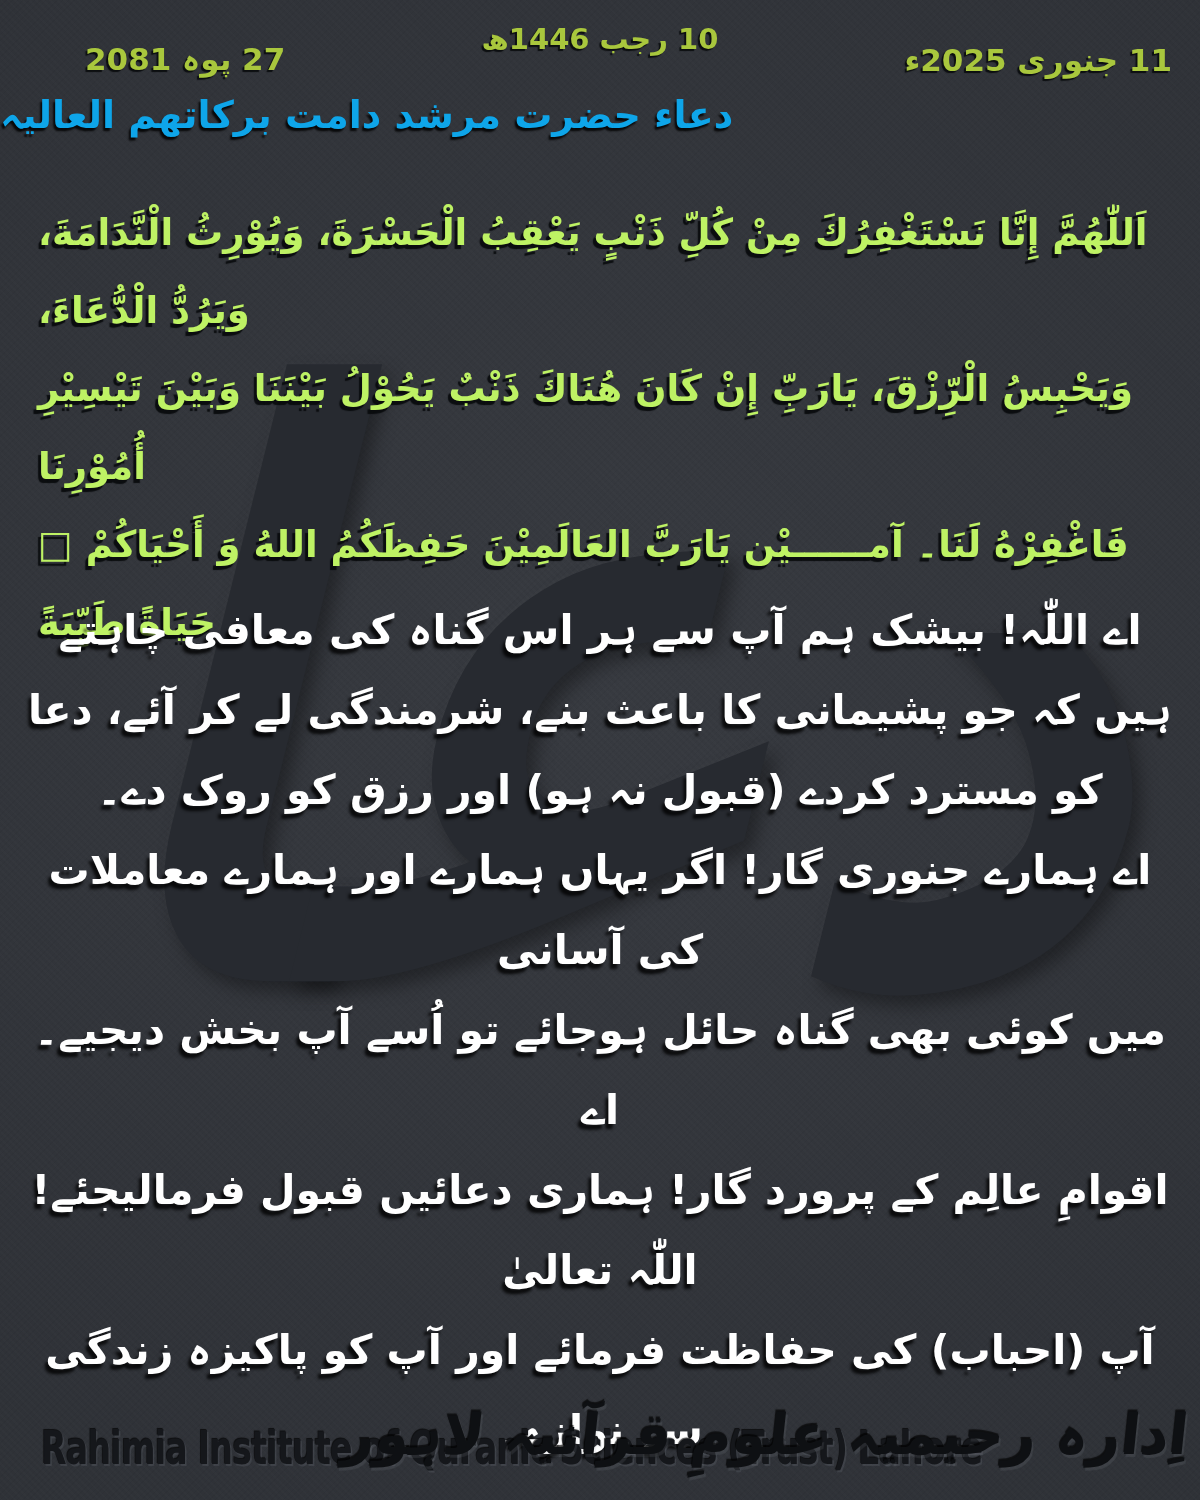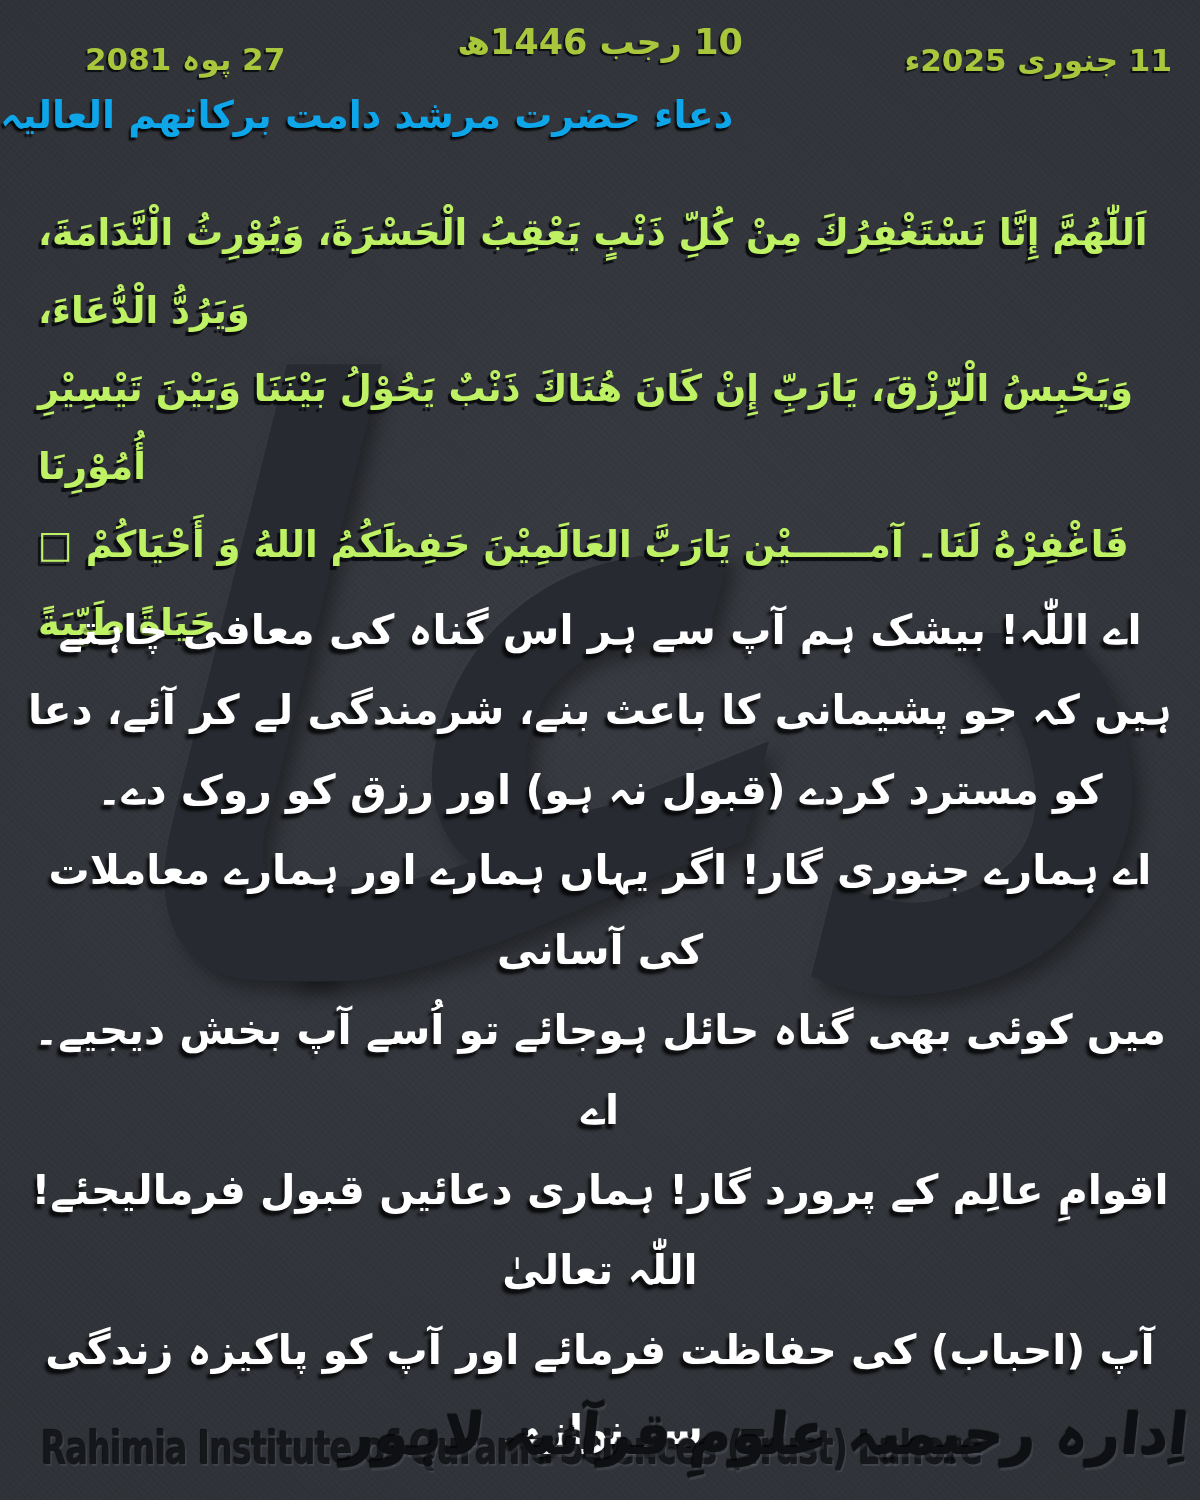--- a/index.html
+++ b/index.html
@@ -27,21 +27,21 @@
     color:#272a30;
     text-shadow:8px 10px 18px rgba(0,0,0,0.35), -2px -2px 4px rgba(255,255,255,0.02);
     z-index:1; pointer-events:none; user-select:none;font-style:italic;
   }
   .green-date {
     position:absolute; z-index:2;
     color:#a9c73d; font-size:30px; font-weight:bold;
     direction:rtl; white-space:nowrap;
     text-shadow:-2px 2px 1px rgba(8,10,12,0.9);
   }
-  .date-hijri   { top:22px; left:0; right:0; text-align:center; font-size:35px; }
+  .date-hijri   { top:22px; left:0; right:0; text-align:center; font-size:29px; }
   .date-greg    { top:42px; right:28px; font-size:31px;margin-left:28px; }
   .date-bikrami { top:41px; left:85px;  font-size:31px; }
   .poster-title {
     position:absolute; top:93px; left:0; right:0; z-index:2;
     text-align:left; direction:rtl;
     color:#0ea5e9; font-size:38px; font-weight:bold;
     text-shadow:-2px 3px 2px rgba(0,0,0,0.85);
   }
   .arabic-block {
     position:absolute; top:194px; left:38px; right:38px; z-index:2;

